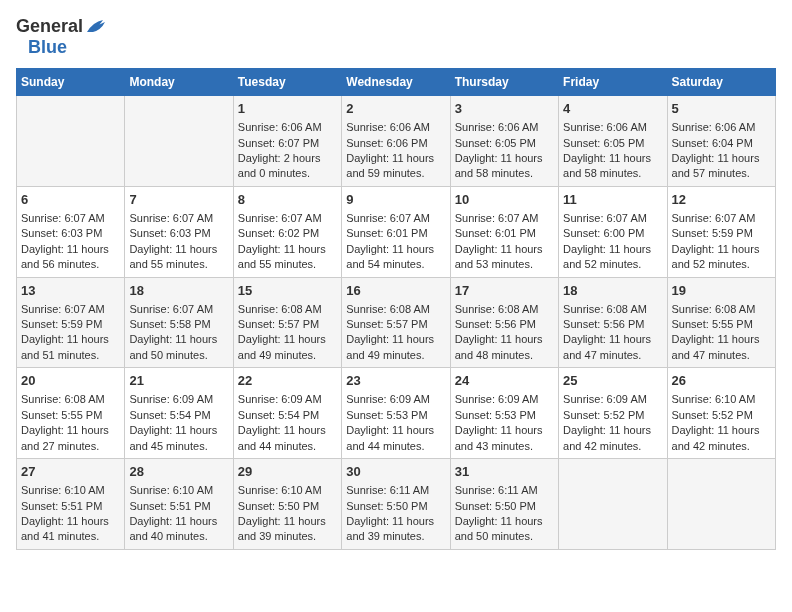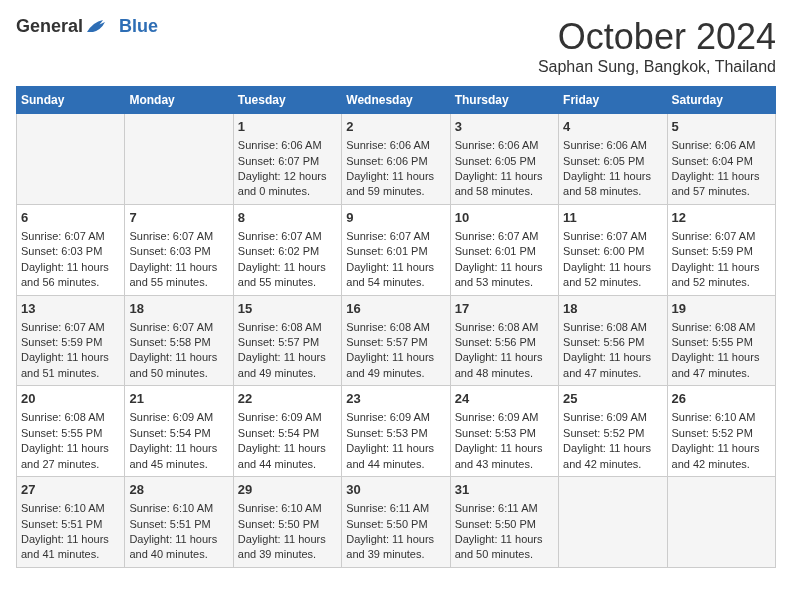--- a/index.html
+++ b/index.html
@@ -11,21 +11,21 @@
       padding: 16px;
     }
     .header-area {
       display: flex;
       justify-content: space-between;
       align-items: flex-start;
       margin-bottom: 10px;
     }
     .logo {
       display: flex;
-      flex-direction: row;
+      flex-direction: column;
       align-items: flex-start;
       text-align: center;
     }
     .logo-general {
       font-size: 18px;
       font-weight: bold;
       color: #333;
     }
     .logo-blue {
       font-size: 18px;
@@ -90,24 +90,20 @@
 <div class="header-area">
   <div class="logo">
     <div style="display:flex; align-items:center;">
       <span class="logo-general">General</span>
       <svg width="22" height="18" viewBox="0 0 22 18" style="margin-left:2px;">
         <path d="M2 14 Q8 4 18 2 Q14 8 10 10 Q14 6 20 4 Q16 12 8 14 Z" fill="#2e6eb5"></path>
       </svg>
     </div>
     <span class="logo-blue">Blue</span>
   </div>
-  <div class="title-area">
-    <div class="month-title">October 2024</div>
-    <div class="location-title">Saphan Sung, Bangkok, Thailand</div>
-  </div>
 </div>
 
 <table>
   <thead>
     <tr>
     <th>Sunday</th>
         <th>Monday</th>
         <th>Tuesday</th>
         <th>Wednesday</th>
         <th>Thursday</th>
@@ -116,21 +112,21 @@
       </tr>
   </thead>
   <tbody id="calendar-body">
   <tr>
         <td class="empty-cell"></td>
         <td class="empty-cell"></td>
         <td>
           <span class="day-number">1</span>
           <div>Sunrise: 6:06 AM</div>
           <div>Sunset: 6:07 PM</div>
-          <div>Daylight: 12 hours</div>
+          <div>Daylight: 2 hours</div>
           <div>and 0 minutes.</div>
         </td>
         <td>
           <span class="day-number">2</span>
           <div>Sunrise: 6:06 AM</div>
           <div>Sunset: 6:06 PM</div>
           <div>Daylight: 11 hours</div>
           <div>and 59 minutes.</div>
         </td>
         <td>

